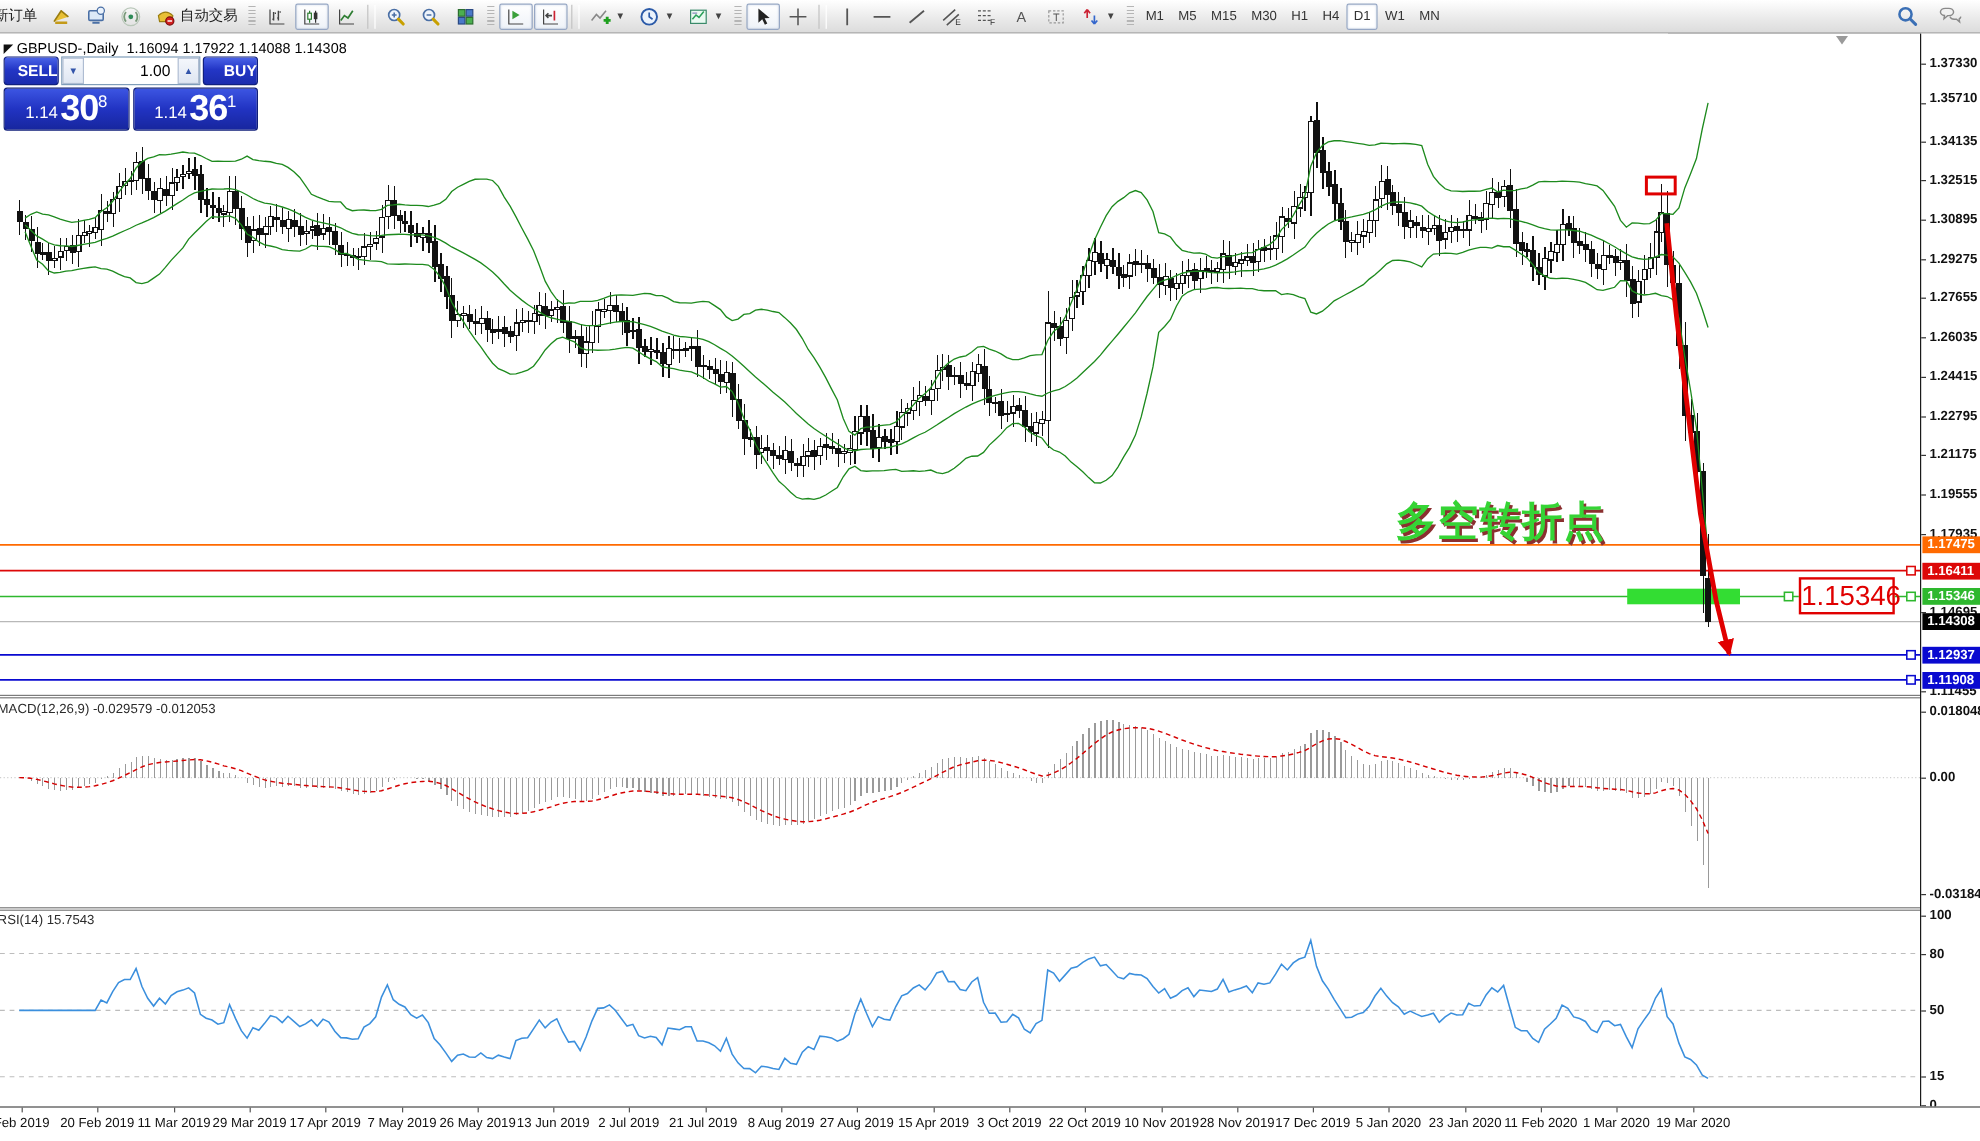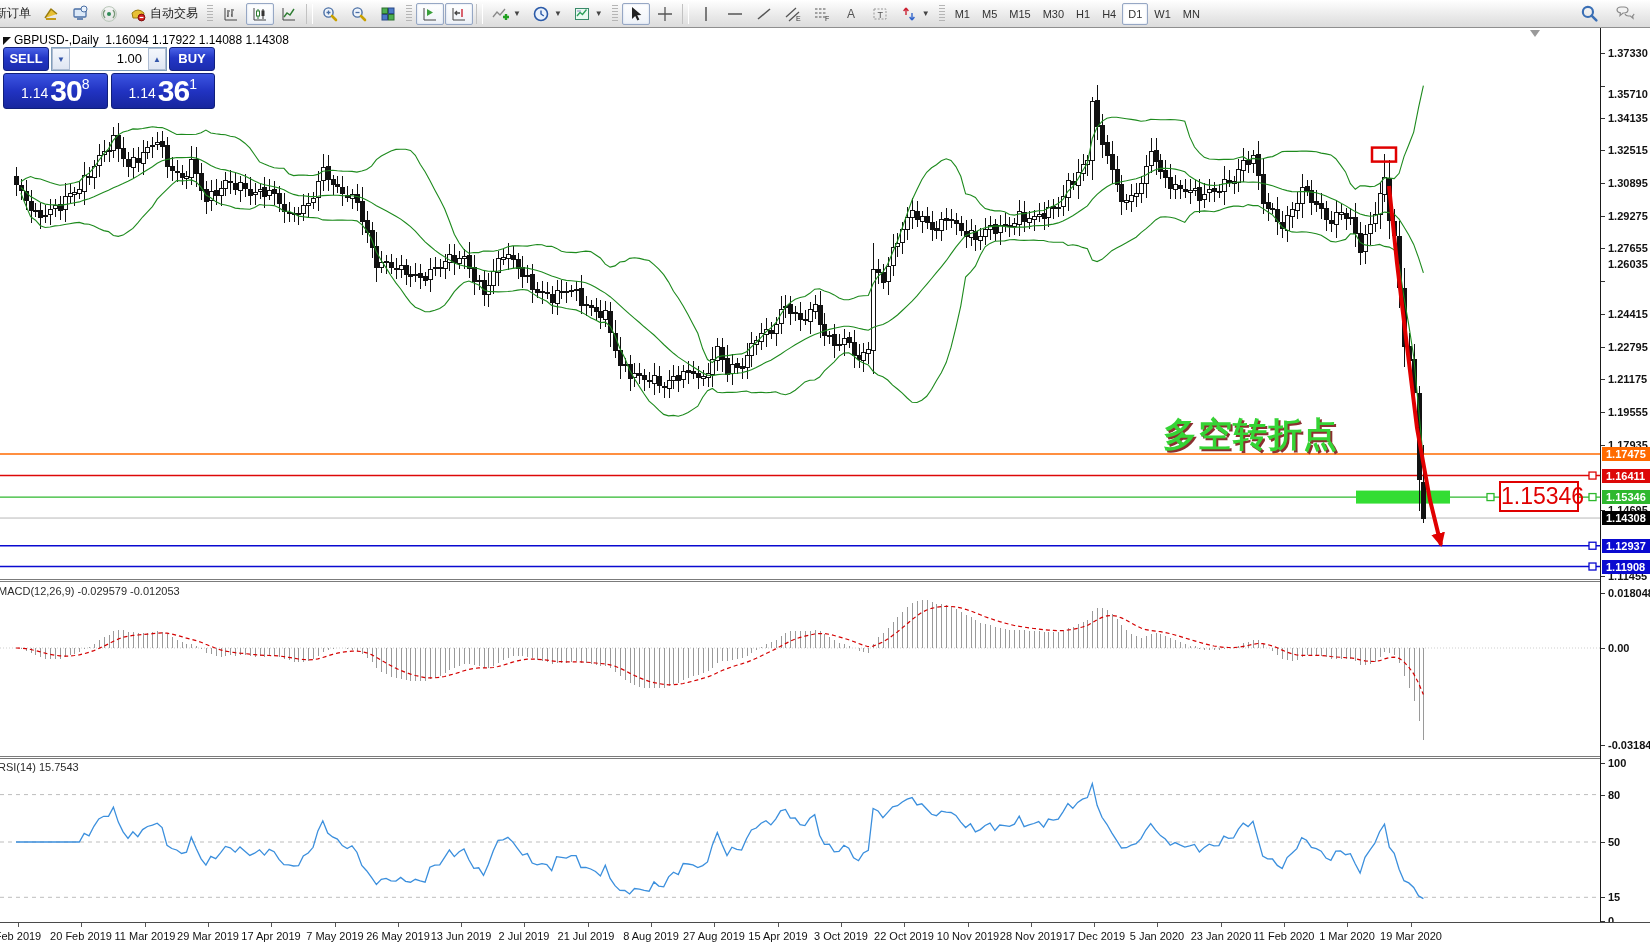--- a/index.html
+++ b/index.html
@@ -38,21 +38,21 @@
   .ax-tag { position:absolute; left:1px; width:48px; height:14px; color:#fff; font-size:11px; line-height:14px; padding-left:4px; }
   
   .pane-label { position:absolute; font-size:11px; color:#2b2b2b; white-space:nowrap; }
   #chart-title { position:absolute; left:14px; top:5px; font-size:12px; color:#000; }
   #title-tri { position:absolute; left:3px; top:9px; width:0; height:0; border-top:8px solid #111; border-right:8px solid transparent; }
   #shift-marker { position:absolute; left:1530px; top:2px; width:0; height:0; border-left:5px solid transparent; border-right:5px solid transparent; border-top:7px solid #9a9a9a; }
   
   #trade-panel { position:absolute; left:3px; top:19px; width:212px; }
   #tp-row1 { display:flex; height:24px; gap:2px; }
   .tp-btn {
-    width:46px; color:#fff; font-weight:bold; font-size:13px; text-align:center; line-height:22px;
+    width:46px; color:#fff; font-weight:bold; font-size:13px; text-align:right; line-height:22px;
     background:linear-gradient(#4a63e8,#2336c6 45%,#1b2cae); border:1px solid #11207e; border-radius:3px;
   }
   #tp-vol { flex:1; display:flex; border:1px solid #7f9db9; background:#fff; }
   .spin { width:18px; background:linear-gradient(#f4f7fc,#dfe6f2); border:1px solid #aebcd2; font-size:8px; color:#3355aa; display:flex; align-items:center; justify-content:center; }
   #vol-val { flex:1; font-size:13px; color:#000; text-align:right; padding:3px 6px 0 0; }
   #tp-row2 { display:flex; margin-top:2px; gap:3px; }
   .tp-price {
     flex:1; height:36px; color:#fff; position:relative;
     background:linear-gradient(#3c55e2,#2133c2 50%,#17269e); border:1px solid #101f7a; border-radius:3px;
     display:flex; align-items:flex-end; justify-content:center; padding-bottom:2px;
@@ -1221,33 +1221,33 @@
     <div class="pane-label" style="left:-2px; top:557px">MACD(12,26,9) -0.029579 -0.012053</div>
     <div class="pane-label" style="left:-2px; top:733px">RSI(14) 15.7543</div>
 
     <div id="cn-note">多空转折点</div>
     <div id="price-note">1.15346</div>
 
     <div id="axis-col">
         <div class="ax-tick" style="top:25px"></div>
         <div class="ax-label" style="top:19px">1.37330</div>
         <div class="ax-tick" style="top:58px"></div>
-        <div class="ax-label" style="top:60px">1.35710</div>
+        <div class="ax-label" style="top:48px">1.35710</div>
         <div class="ax-tick" style="top:90px"></div>
         <div class="ax-label" style="top:84px">1.34135</div>
         <div class="ax-tick" style="top:122px"></div>
         <div class="ax-label" style="top:116px">1.32515</div>
         <div class="ax-tick" style="top:155px"></div>
         <div class="ax-label" style="top:149px">1.30895</div>
         <div class="ax-tick" style="top:188px"></div>
         <div class="ax-label" style="top:182px">1.29275</div>
         <div class="ax-tick" style="top:220px"></div>
         <div class="ax-label" style="top:214px">1.27655</div>
         <div class="ax-tick" style="top:253px"></div>
-        <div class="ax-label" style="top:230px">1.26035</div>
+        <div class="ax-label" style="top:247px">1.26035</div>
         <div class="ax-tick" style="top:286px"></div>
         <div class="ax-label" style="top:280px">1.24415</div>
         <div class="ax-tick" style="top:319px"></div>
         <div class="ax-label" style="top:313px">1.22795</div>
         <div class="ax-tick" style="top:351px"></div>
         <div class="ax-label" style="top:345px">1.21175</div>
         <div class="ax-tick" style="top:384px"></div>
         <div class="ax-label" style="top:378px">1.19555</div>
         <div class="ax-tick" style="top:417px"></div>
         <div class="ax-label" style="top:411px">1.17935</div>

